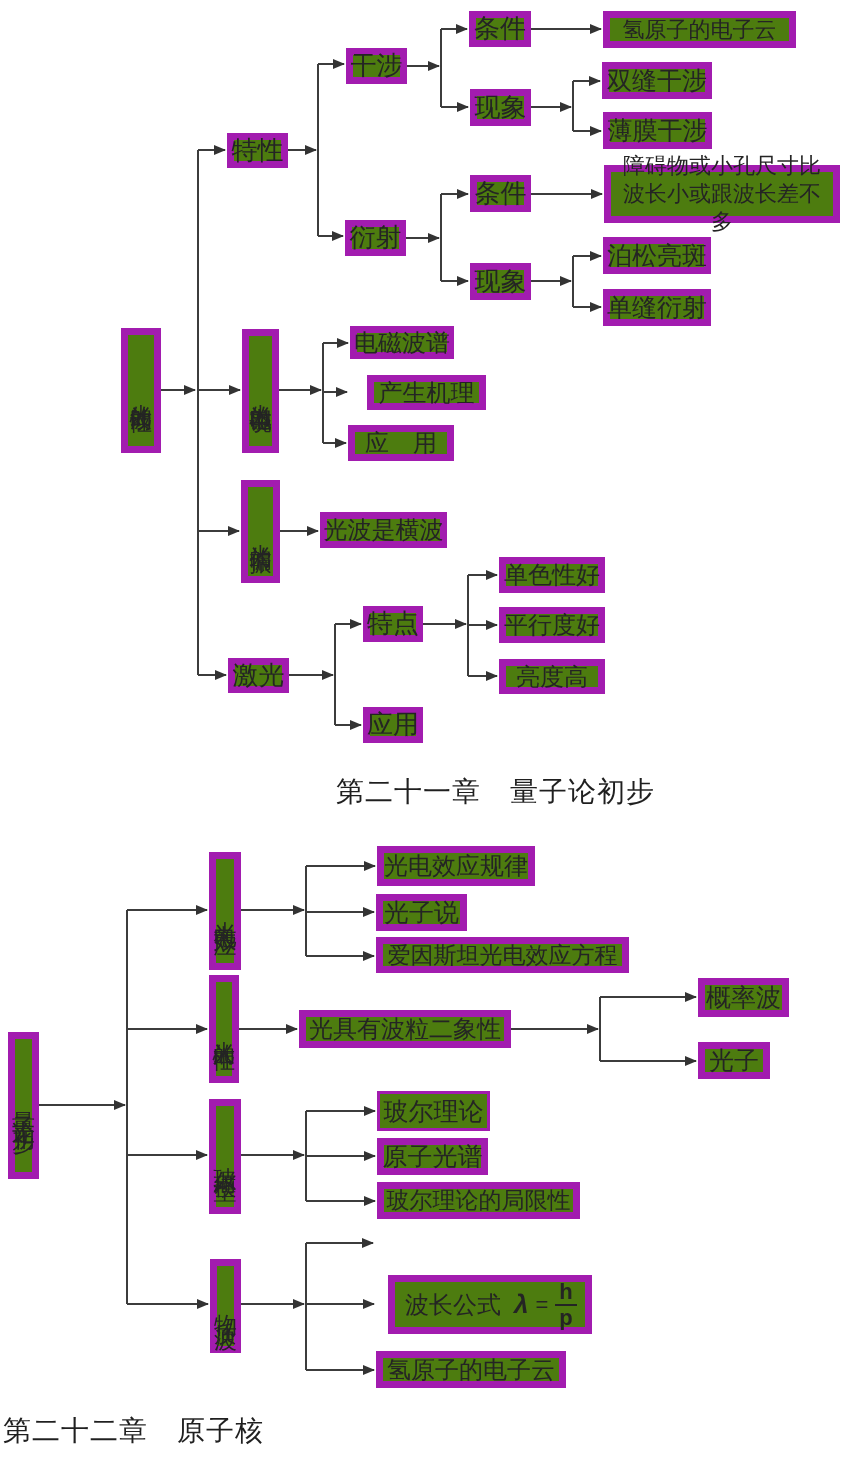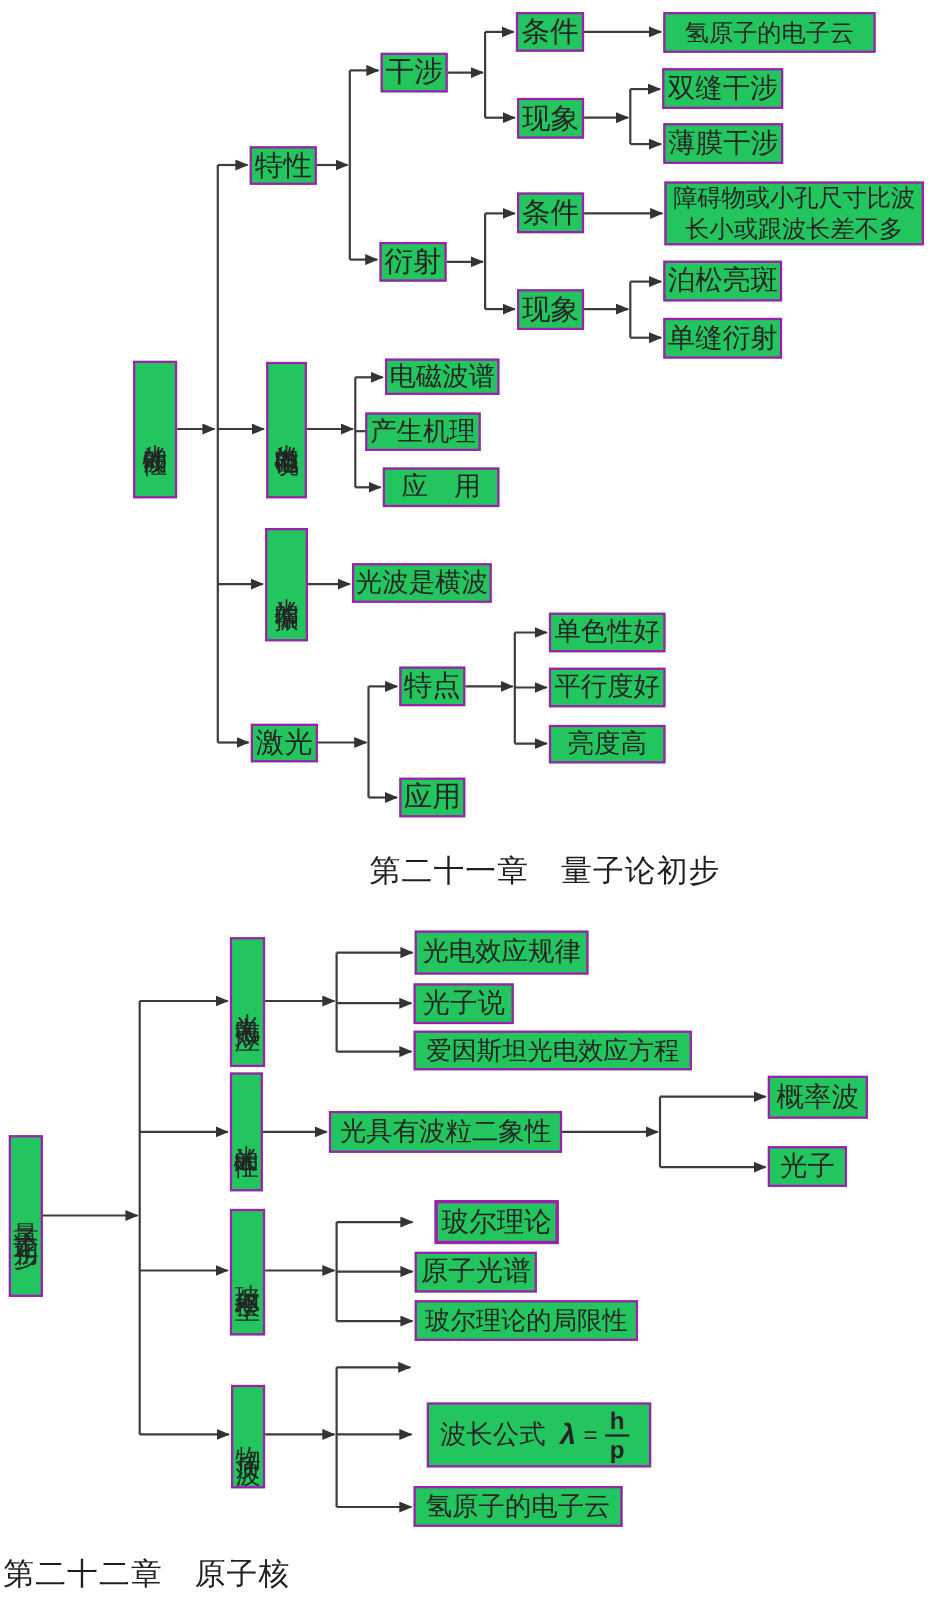--- a/index.html
+++ b/index.html
@@ -4,25 +4,25 @@
 <style>
   html,body{margin:0;padding:0;background:#ffffff;}
   .canvas{
     position:relative;width:846px;height:1458px;background:#ffffff;
     font-family:"Liberation Sans","DejaVu Sans",sans-serif;color:#222;
     overflow:hidden;
   }
   .edges{position:absolute;left:0;top:0;z-index:0;}
   .ln{stroke:#3c3c3c;stroke-width:2;fill:none;}
   .box{
-    position:absolute;z-index:1;box-sizing:border-box;background:#22c55e;
-    border:2px solid #a21caf;display:flex;align-items:center;justify-content:center;
+    position:absolute;z-index:1;box-sizing:border-box;background:#4d7c0f;
+    border:7px solid #a21caf;display:flex;align-items:center;justify-content:center;
     text-align:center;line-height:1.15;white-space:nowrap;color:#242424;
   }
-  .thick{border-width:3px;margin-left:18px;}
+  .thick{border-width:3px;}
   .wrap2{white-space:normal;line-height:1.26;padding:0 2px;}
   .vbox{
     writing-mode:vertical-rl;text-orientation:upright;
     white-space:normal;line-height:1;
   }
   .f22{font-size:22px;} .f23{font-size:23px;} .f24{font-size:24px;}
   .f25{font-size:25px;} .f26{font-size:26px;}
   .heading{
     position:absolute;z-index:1;font-size:28px;line-height:31px;color:#1f1f1f;
     white-space:nowrap;letter-spacing:1px;
@@ -131,21 +131,21 @@
   <div class="box f25" style="left:602px;top:62px;width:110px;height:37px">双缝干涉</div>
   <div class="box f25" style="left:603px;top:112px;width:109px;height:37px">薄膜干涉</div>
   <div class="box f26" style="left:345px;top:220px;width:61px;height:36px">衍射</div>
   <div class="box f26" style="left:470px;top:175px;width:61px;height:37px">条件</div>
   <div class="box f22 wrap2" style="left:604px;top:165px;width:236px;height:58px">障碍物或小孔尺寸比波长小或跟波长差不多</div>
   <div class="box f26" style="left:470px;top:263px;width:61px;height:37px">现象</div>
   <div class="box f25" style="left:603px;top:237px;width:108px;height:37px">泊松亮斑</div>
   <div class="box f25" style="left:603px;top:289px;width:108px;height:37px">单缝衍射</div>
   <div class="box vbox" style="left:242px;top:329px;width:37px;height:124px;font-size:22px;letter-spacing:2px">光的电磁说</div>
   <div class="box f24" style="left:350px;top:326px;width:104px;height:33px">电磁波谱</div>
-  <div class="box f24" style="left:332px;top:375px;width:105px;height:35px">产生机理</div>
+  <div class="box f24" style="left:367px;top:375px;width:119px;height:35px">产生机理</div>
   <div class="box f24" style="left:348px;top:425px;width:106px;height:36px">应　用</div>
   <div class="box vbox" style="left:241px;top:480px;width:39px;height:103px;font-size:22px;letter-spacing:3px">光的偏振</div>
   <div class="box f24" style="left:320px;top:512px;width:127px;height:36px">光波是横波</div>
   <div class="box f26" style="left:228px;top:658px;width:61px;height:35px">激光</div>
   <div class="box f26" style="left:363px;top:606px;width:60px;height:36px">特点</div>
   <div class="box f24" style="left:499px;top:557px;width:106px;height:36px">单色性好</div>
   <div class="box f24" style="left:499px;top:607px;width:106px;height:36px">平行度好</div>
   <div class="box f24" style="left:499px;top:659px;width:106px;height:35px">亮度高</div>
   <div class="box f26" style="left:363px;top:707px;width:60px;height:36px">应用</div>
 

